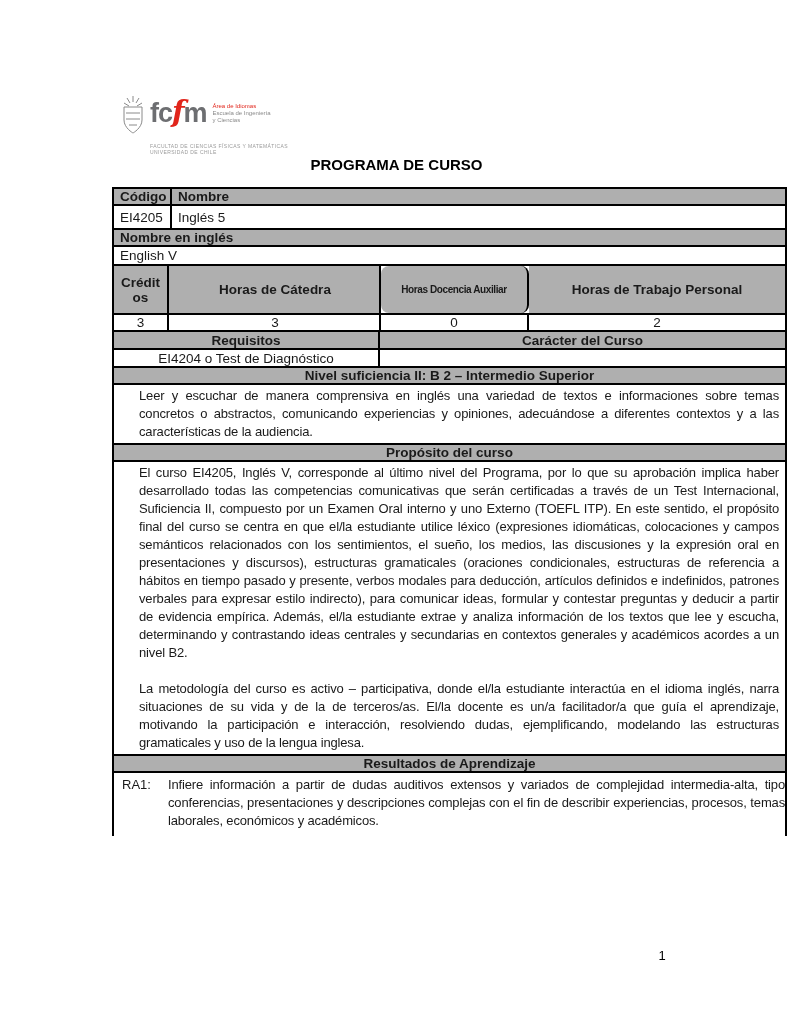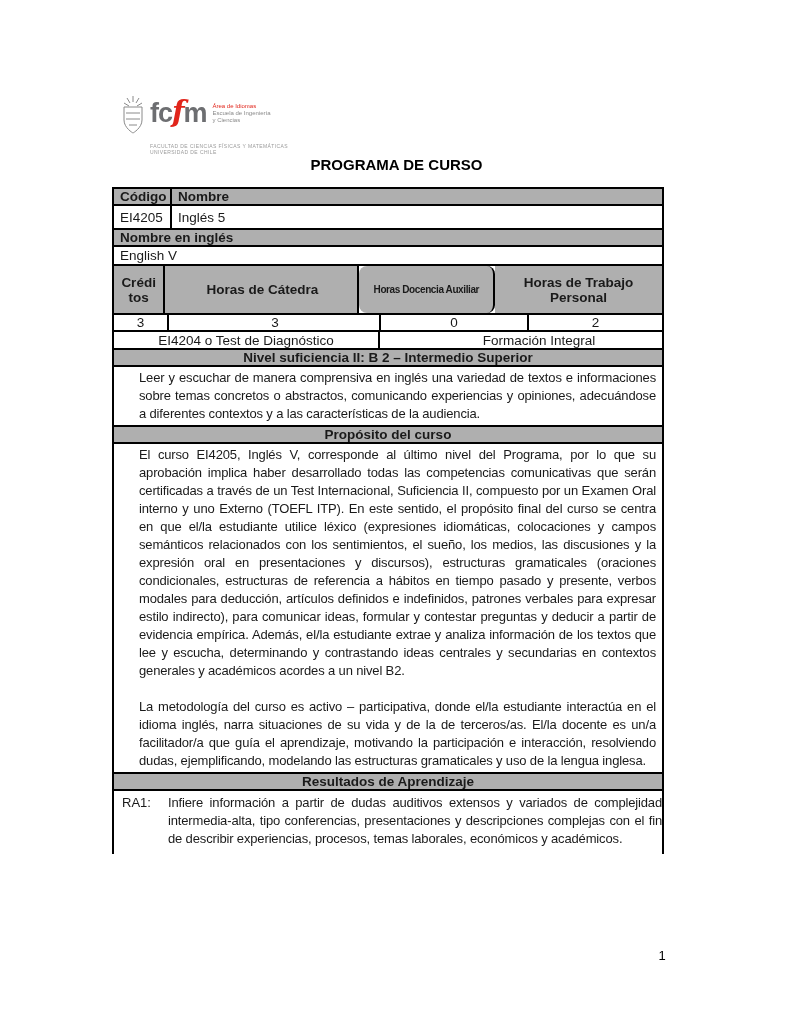--- a/index.html
+++ b/index.html
@@ -25,21 +25,21 @@
   .logo-subtext { margin-left: 30px; margin-top: 2px; font-size: 5px; line-height: 6px; color: #9a9a9a; letter-spacing: 0.4px; }
 
   
   .doc-title {
     position: absolute; top: 156px; left: 112px; width: 569px;
     text-align: center; font-weight: bold; font-size: 15px; color: #000;
   }
 
   
   .ptable {
-    position: absolute; top: 187px; left: 112px; width: 552px;
+    position: absolute; top: 187px; left: 112px; width: 675px;
     border: 2px solid #000; border-bottom: none;
     font-size: 13.5px;
   }
   .trow { display: flex; border-bottom: 2px solid #000; align-items: stretch; }
   .trow.last { border-bottom: none; }
   .cell { display: flex; align-items: center; padding: 0 6px; min-width: 0; }
   .cell.cdiv { border-right: 2px solid #000; }
   .hdr { background: #afafaf; font-weight: bold; }
   .ctr { justify-content: center; text-align: center; }
   .lft { justify-content: flex-start; text-align: left; }
@@ -141,24 +141,27 @@
       <div class="cell hdr ctr grow wrapword">Horas de Trabajo Personal</div>
     </div>
 
     <div class="trow r6">
       <div class="cell cdiv ctr c-creditos">3</div>
       <div class="cell cdiv ctr c-catedra">3</div>
       <div class="cell cdiv ctr c-docaux">0</div>
       <div class="cell ctr grow">2</div>
     </div>
 
+    <div class="trow r7">
+      <div class="cell cdiv hdr ctr c-req">Requisitos</div>
+      <div class="cell hdr ctr grow">Carácter del Curso</div>
+    </div>
 
     <div class="trow r8">
       <div class="cell cdiv ctr c-req">EI4204 o Test de Diagnóstico</div>
-      <div class="cell ctr grow">Formación Integral</div>
     </div>
 
     <div class="trow r10">
       <div class="cell hdr ctr grow">Nivel suficiencia II: B 2 – Intermedio Superior</div>
     </div>
     <div class="trow">
       <div class="paracell grow">
         <p class="para">Leer y escuchar de manera comprensiva en inglés una variedad de textos e informaciones sobre temas concretos o abstractos, comunicando experiencias y opiniones, adecuándose a diferentes contextos y a las características de la audiencia.</p>
       </div>
     </div>

